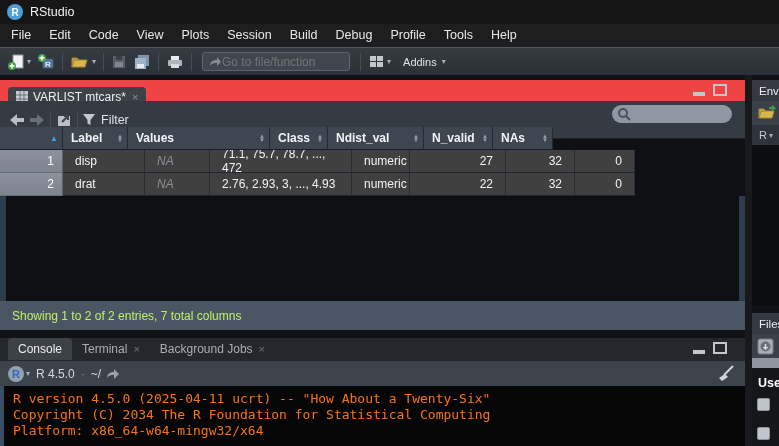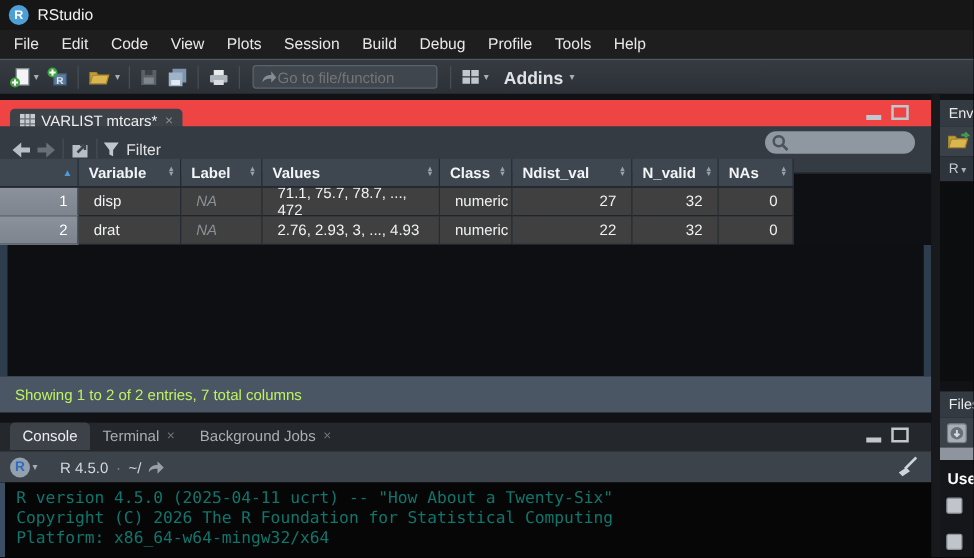--- a/index.html
+++ b/index.html
@@ -16,21 +16,21 @@
   
   .menubar { position:absolute; left:0; top:24px; width:779px; height:23px; background:#1e1e1e; display:flex; align-items:center; padding-left:2px; }
   .menu-item { color:#e8e8e8; font-size:12.5px; padding:0 9px; line-height:23px; cursor:default; }
   
   .toolbar { position:absolute; left:0; top:47px; width:779px; height:28px; background:linear-gradient(#353b41,#2c3137); border-top:1px solid #4d5965; display:flex; align-items:center; padding-left:4px; }
   .tb-btn { display:flex; align-items:center; height:22px; padding:0 3px; }
   .tb-sep { width:1px; height:18px; background:#474e56; margin:0 4px; }
   .caret { color:#a9aeb5; font-size:8px; margin-left:2px; }
   .goto-box { display:flex; align-items:center; width:148px; height:19px; background:#3f464e; border:1px solid #5b636c; border-radius:3px; margin:0 6px; padding:0 5px; }
   .goto-box input { border:0; outline:0; background:transparent; color:#9aa1a9; font-size:12px; width:110px; font-family:"Liberation Sans",sans-serif; }
-  .addins-label { color:#dfe2e6; font-size:14px; font-weight:bold; margin:0 3px 0 6px; }
+  .addins-label { color:#dfe2e6; font-size:11px; font-weight:normal; margin:0 3px 0 6px; }
   
   .source-pane { position:absolute; left:0; top:80px; width:745px; height:250px; background:#0e1013; }
   .tabstrip { position:absolute; left:0; top:0; width:100%; height:34px; background:#ef4444; display:flex; align-items:center; }
   .tab-active { display:flex; align-items:center; height:21px; background:#3d4248; border-radius:4px 4px 0 0; padding:0 8px; margin-left:8px; }
   .tab-label { color:#eceef0; font-size:12px; margin:0 6px 0 5px; }
   .tab-close { color:#8a9098; font-size:11px; }
   .winbtns { position:absolute; top:4px; display:flex; gap:8px; align-items:flex-end; }
   .src-winbtns { right:18px; }
   .icon-min { width:12px; height:4px; background:#c2c7cd; margin-top:8px; }
   .icon-max { width:14px; height:12px; border:2px solid #c2c7cd; background:transparent; }
@@ -54,26 +54,26 @@
   
   .console-pane { position:absolute; left:0; top:338px; width:745px; height:108px; background:#050505; }
   .ctabstrip { position:absolute; left:0; top:0; width:100%; height:23px; background:#24272c; display:flex; align-items:flex-start; }
   .ctab { display:flex; align-items:center; height:22px; padding:0 10px; }
   .ctab .tl { font-size:12px; color:#a9aeb5; }
   .ctab-active { background:#3d4248; border-radius:4px 4px 0 0; margin-left:8px; }
   .ctab-active .tl { color:#eceef0; }
   .ctab .x { color:#70767e; font-size:11px; margin-left:6px; }
   .con-toolbar { position:absolute; left:0; top:23px; width:100%; height:25px; background:#3c434b; display:flex; align-items:center; padding-left:8px; }
   .rlogo { width:16px; height:16px; border-radius:50%; background:#93a0ad; color:#2e6cc4; font-weight:bold; font-size:11px; display:flex; align-items:center; justify-content:center; }
-  .con-ver { color:#d6d9dd; font-size:12px; margin-left:18px; }
+  .con-ver { color:#d6d9dd; font-size:12px; margin-left:6px; }
   .con-dot { color:#8a9098; margin:0 6px; font-size:12px; }
   .con-path { color:#d6d9dd; font-size:12px; }
   .broom { position:absolute; right:10px; top:4px; }
   .con-output { position:absolute; left:0; top:48px; width:100%; height:60px; background:#060606; border-left:4px solid #3b4e63; padding:5px 0 0 9px; }
-  .con-line { font-family:"DejaVu Sans Mono", monospace; font-size:13px; line-height:16px; color:#0f766e; white-space:pre; }
+  .con-line { font-family:"DejaVu Sans Mono", monospace; font-size:13px; line-height:16px; color:#f97316; white-space:pre; }
   
   .splitter { position:absolute; left:745px; top:75px; width:7px; height:371px; background:#17191c; }
   .rpane { position:absolute; left:752px; width:27px; overflow:hidden; }
   .env-pane { top:80px; height:225px; background:#0c0d0f; }
   .files-pane { top:313px; height:133px; background:#14161a; }
   .rtab { height:21px; background:#343a41; display:flex; align-items:center; padding-left:7px; color:#e8eaec; font-size:11.5px; white-space:nowrap; }
   .rtoolbar { height:24px; background:#3a4149; display:flex; align-items:center; padding-left:5px; }
   .rrow { height:20px; background:#2e343b; color:#c5cad0; font-size:11px; display:flex; align-items:center; padding-left:7px; white-space:nowrap; }
   .files-band { height:10px; background:#8e959e; margin-top:0; }
   .files-user { color:#fff; font-weight:bold; font-size:12.5px; padding:8px 0 0 6px; white-space:nowrap; }
@@ -214,27 +214,20 @@
             <circle cx="6" cy="6" r="4" fill="none" stroke="#4a525c" stroke-width="2"></circle>
             <line x1="9" y1="9" x2="13" y2="13" stroke="#4a525c" stroke-width="2"></line>
           </svg>
       </div>
     </div>
 
     <div class="vtable">
       <div class="trow">
         <div class="hcell w0 hc-num">
             <span class="asc">▲</span>
-          </div>
-        <div class="hcell w1">
-            <span>Variable</span>
-            <span class="sort">
-              <span>▲</span>
-              <span>▼</span>
-            </span>
           </div>
         <div class="hcell w2">
             <span>Label</span>
             <span class="sort">
               <span>▲</span>
               <span>▼</span>
             </span>
           </div>
         <div class="hcell w3">
             <span>Values</span>
@@ -326,21 +319,21 @@
       <svg width="16" height="12" style="margin-left:4px">
           <path d="M2 10 C2 5 6 4 9 4 L9 1 L14 6 L9 11 L9 7 C6 7 4 7 2 10 Z" fill="#9aa0a7"></path>
         </svg>
       <svg class="broom" width="18" height="17">
           <line x1="16" y1="1" x2="7" y2="10" stroke="#cfd4da" stroke-width="2"></line>
           <path d="M8 9 L11 12 L5 16 L2 13 Z" fill="#cfd4da"></path>
         </svg>
     </div>
     <div class="con-output">
       <div class="con-line">R version 4.5.0 (2025-04-11 ucrt) -- "How About a Twenty-Six"</div>
-      <div class="con-line">Copyright (C) 2026 The R Foundation for Statistical Computing</div>
+      <div class="con-line">Copyright (C) 2034 The R Foundation for Statistical Computing</div>
       <div class="con-line">Platform: x86_64-w64-mingw32/x64</div>
     </div>
   </div>
 
   <div class="splitter"></div>
 
   <div class="rpane env-pane">
     <div class="rtab">
         <span>Envi</span>
       </div>

